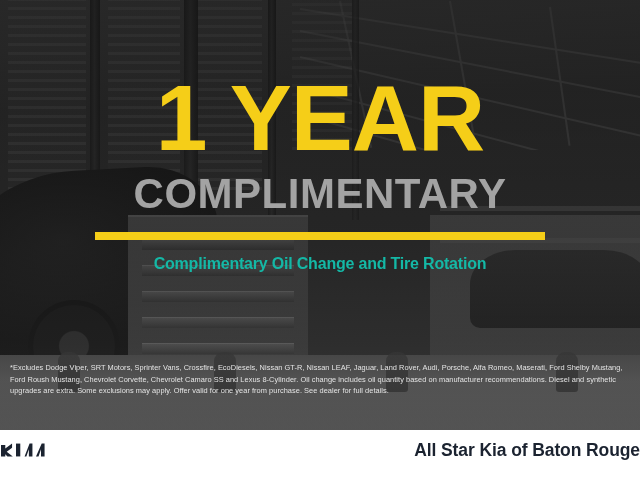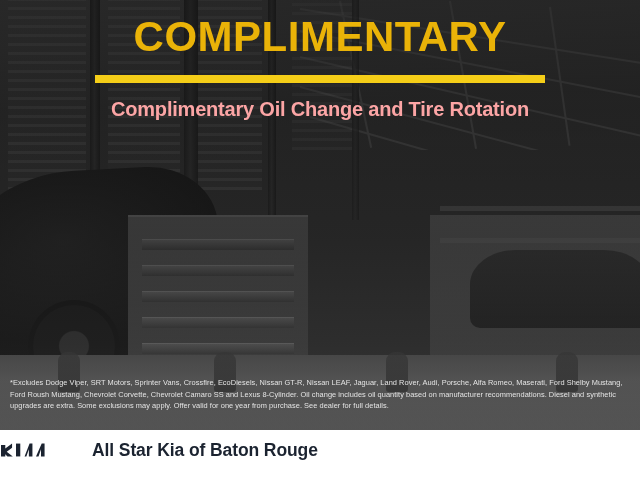--- a/index.html
+++ b/index.html
@@ -119,49 +119,49 @@
     margin-top:79px;
     font-size:93px; line-height:.84;
     font-weight:700; letter-spacing:-1px;
     color:#F5CE18;
     white-space:nowrap;
   }
   .sub1{
     margin-top:16px;
     font-size:42px; line-height:1.0;
     font-weight:700; letter-spacing:.5px;
-    color:#eab308; white-space:nowrap;
+    color:#a3a3a3; white-space:nowrap;
   }
   .sub2{
     margin-top:4px;
     font-size:42px; line-height:1.0;
     font-weight:700; letter-spacing:.5px;
     color:#ffffff; white-space:nowrap;
   }
   .rule{
     margin-top:17px;
     width:450px; height:8px; background:#F5CE18;
   }
   .tagline{
     margin-top:14px;
-    font-size:20px; line-height:1.27;
-    font-weight:700; color:#fca5a5;
+    font-size:16px; line-height:1.27;
+    font-weight:700; color:#14b8a6;
     letter-spacing:-.2px;
   }
   .disclaimer{
-    position:absolute; left:10px; right:10px; top:377px;
+    position:absolute; left:10px; right:10px; top:362px;
     font-size:7.4px; line-height:11.6px;
     color:#e4e4e4; font-weight:400; letter-spacing:.05px;
   }
 
   
   .footer{
     position:absolute; left:0; top:430px; width:640px; height:40px;
     background:#ffffff;
-    display:flex; align-items:center; justify-content:flex-start; gap:20px;
+    display:flex; align-items:center; justify-content:space-between; gap:20px;
   }
   .kia-mark{ display:block; width:72px; height:20px; }
   .dealer{
     font-size:17.5px; font-weight:700; color:#1b2330;
     letter-spacing:-.1px; white-space:nowrap;
   }
 </style>
 </head>
 <body>
 
@@ -212,20 +212,21 @@
       <div class="floor"></div>
       <div class="worker" style="left:58px;"></div>
       <div class="worker" style="left:214px;"></div>
       <div class="worker" style="left:386px;"></div>
       <div class="worker" style="left:556px;"></div>
     </div>
 
     <div class="scrim"></div>
 
     <div class="hero-content">
+      <div class="headline">1 YEAR</div>
       <div class="sub1">COMPLIMENTARY</div>
       <div class="rule"></div>
       <div class="tagline">
         <div>Complimentary Oil Change and Tire Rotation</div>
       </div>
     </div>
 
     <div class="disclaimer">*Excludes Dodge Viper, SRT Motors, Sprinter Vans, Crossfire, EcoDiesels, Nissan GT-R, Nissan LEAF, Jaguar, Land Rover, Audi, Porsche, Alfa Romeo, Maserati, Ford Shelby Mustang, Ford Roush Mustang, Chevrolet Corvette, Chevrolet Camaro SS and Lexus 8-Cylinder. Oil change includes oil quantity based on manufacturer recommendations. Diesel and synthetic upgrades are extra. Some exclusions may apply. Offer valid for one year from purchase. See dealer for full details.</div>
   </div>
 

